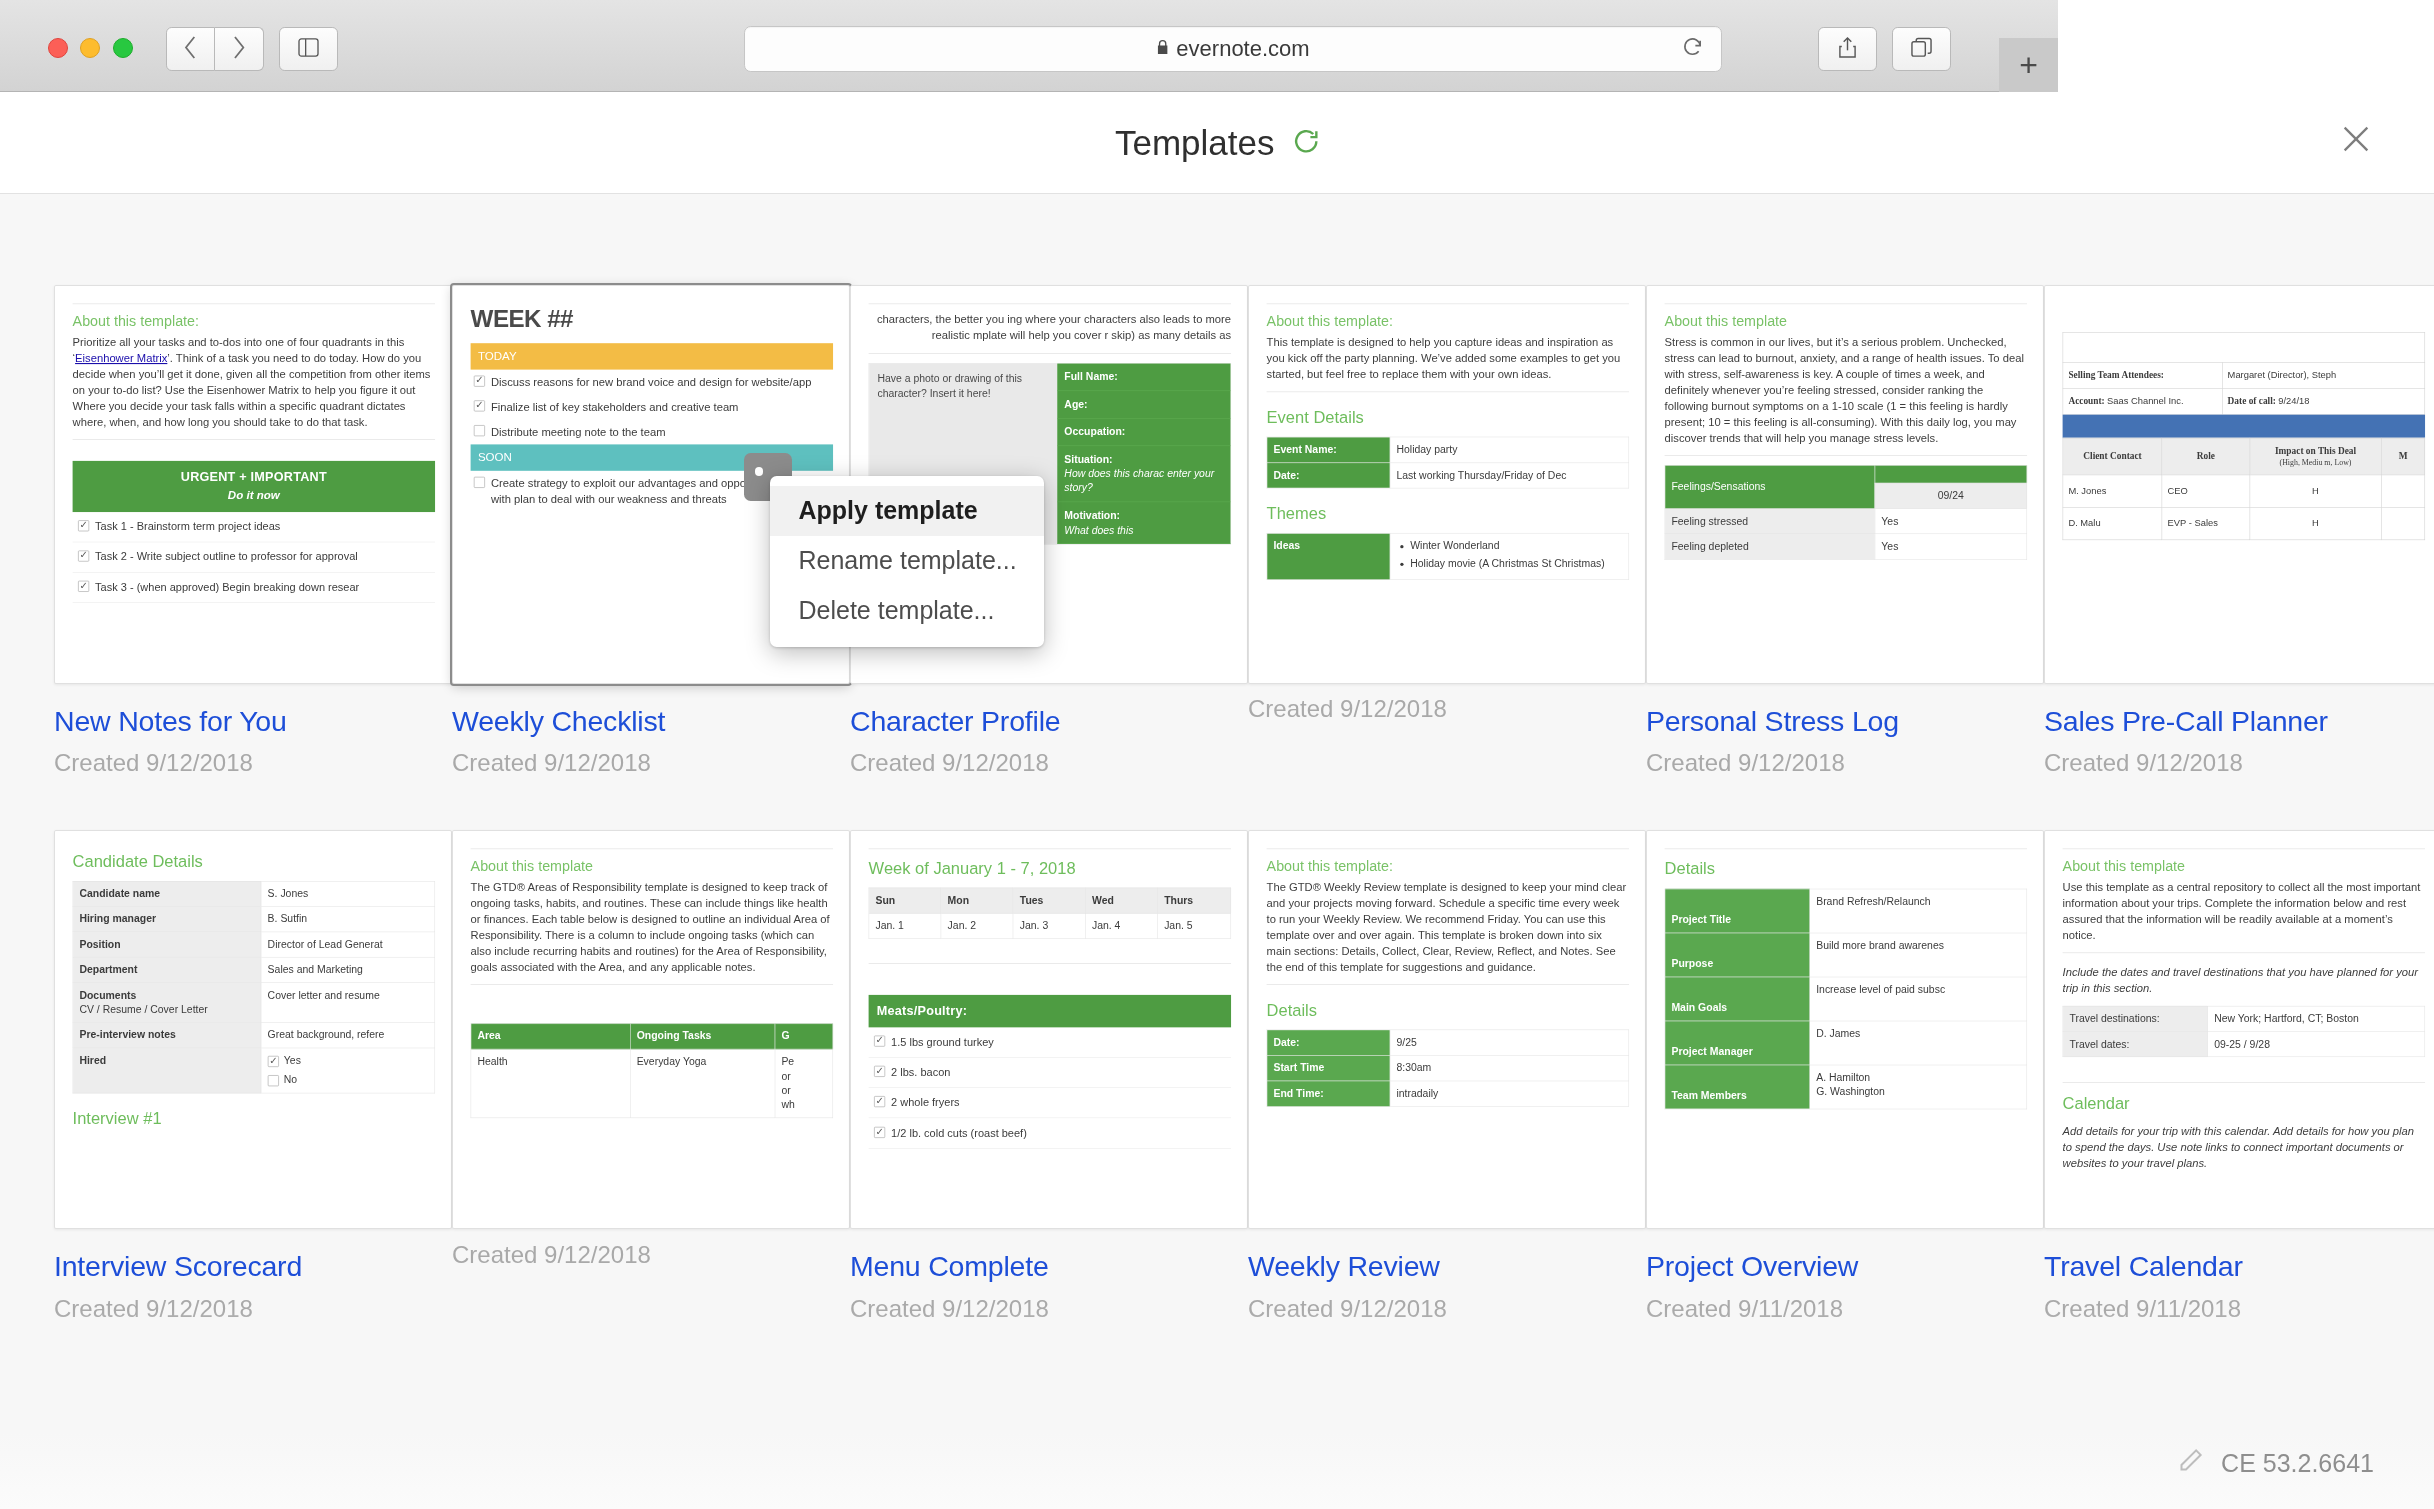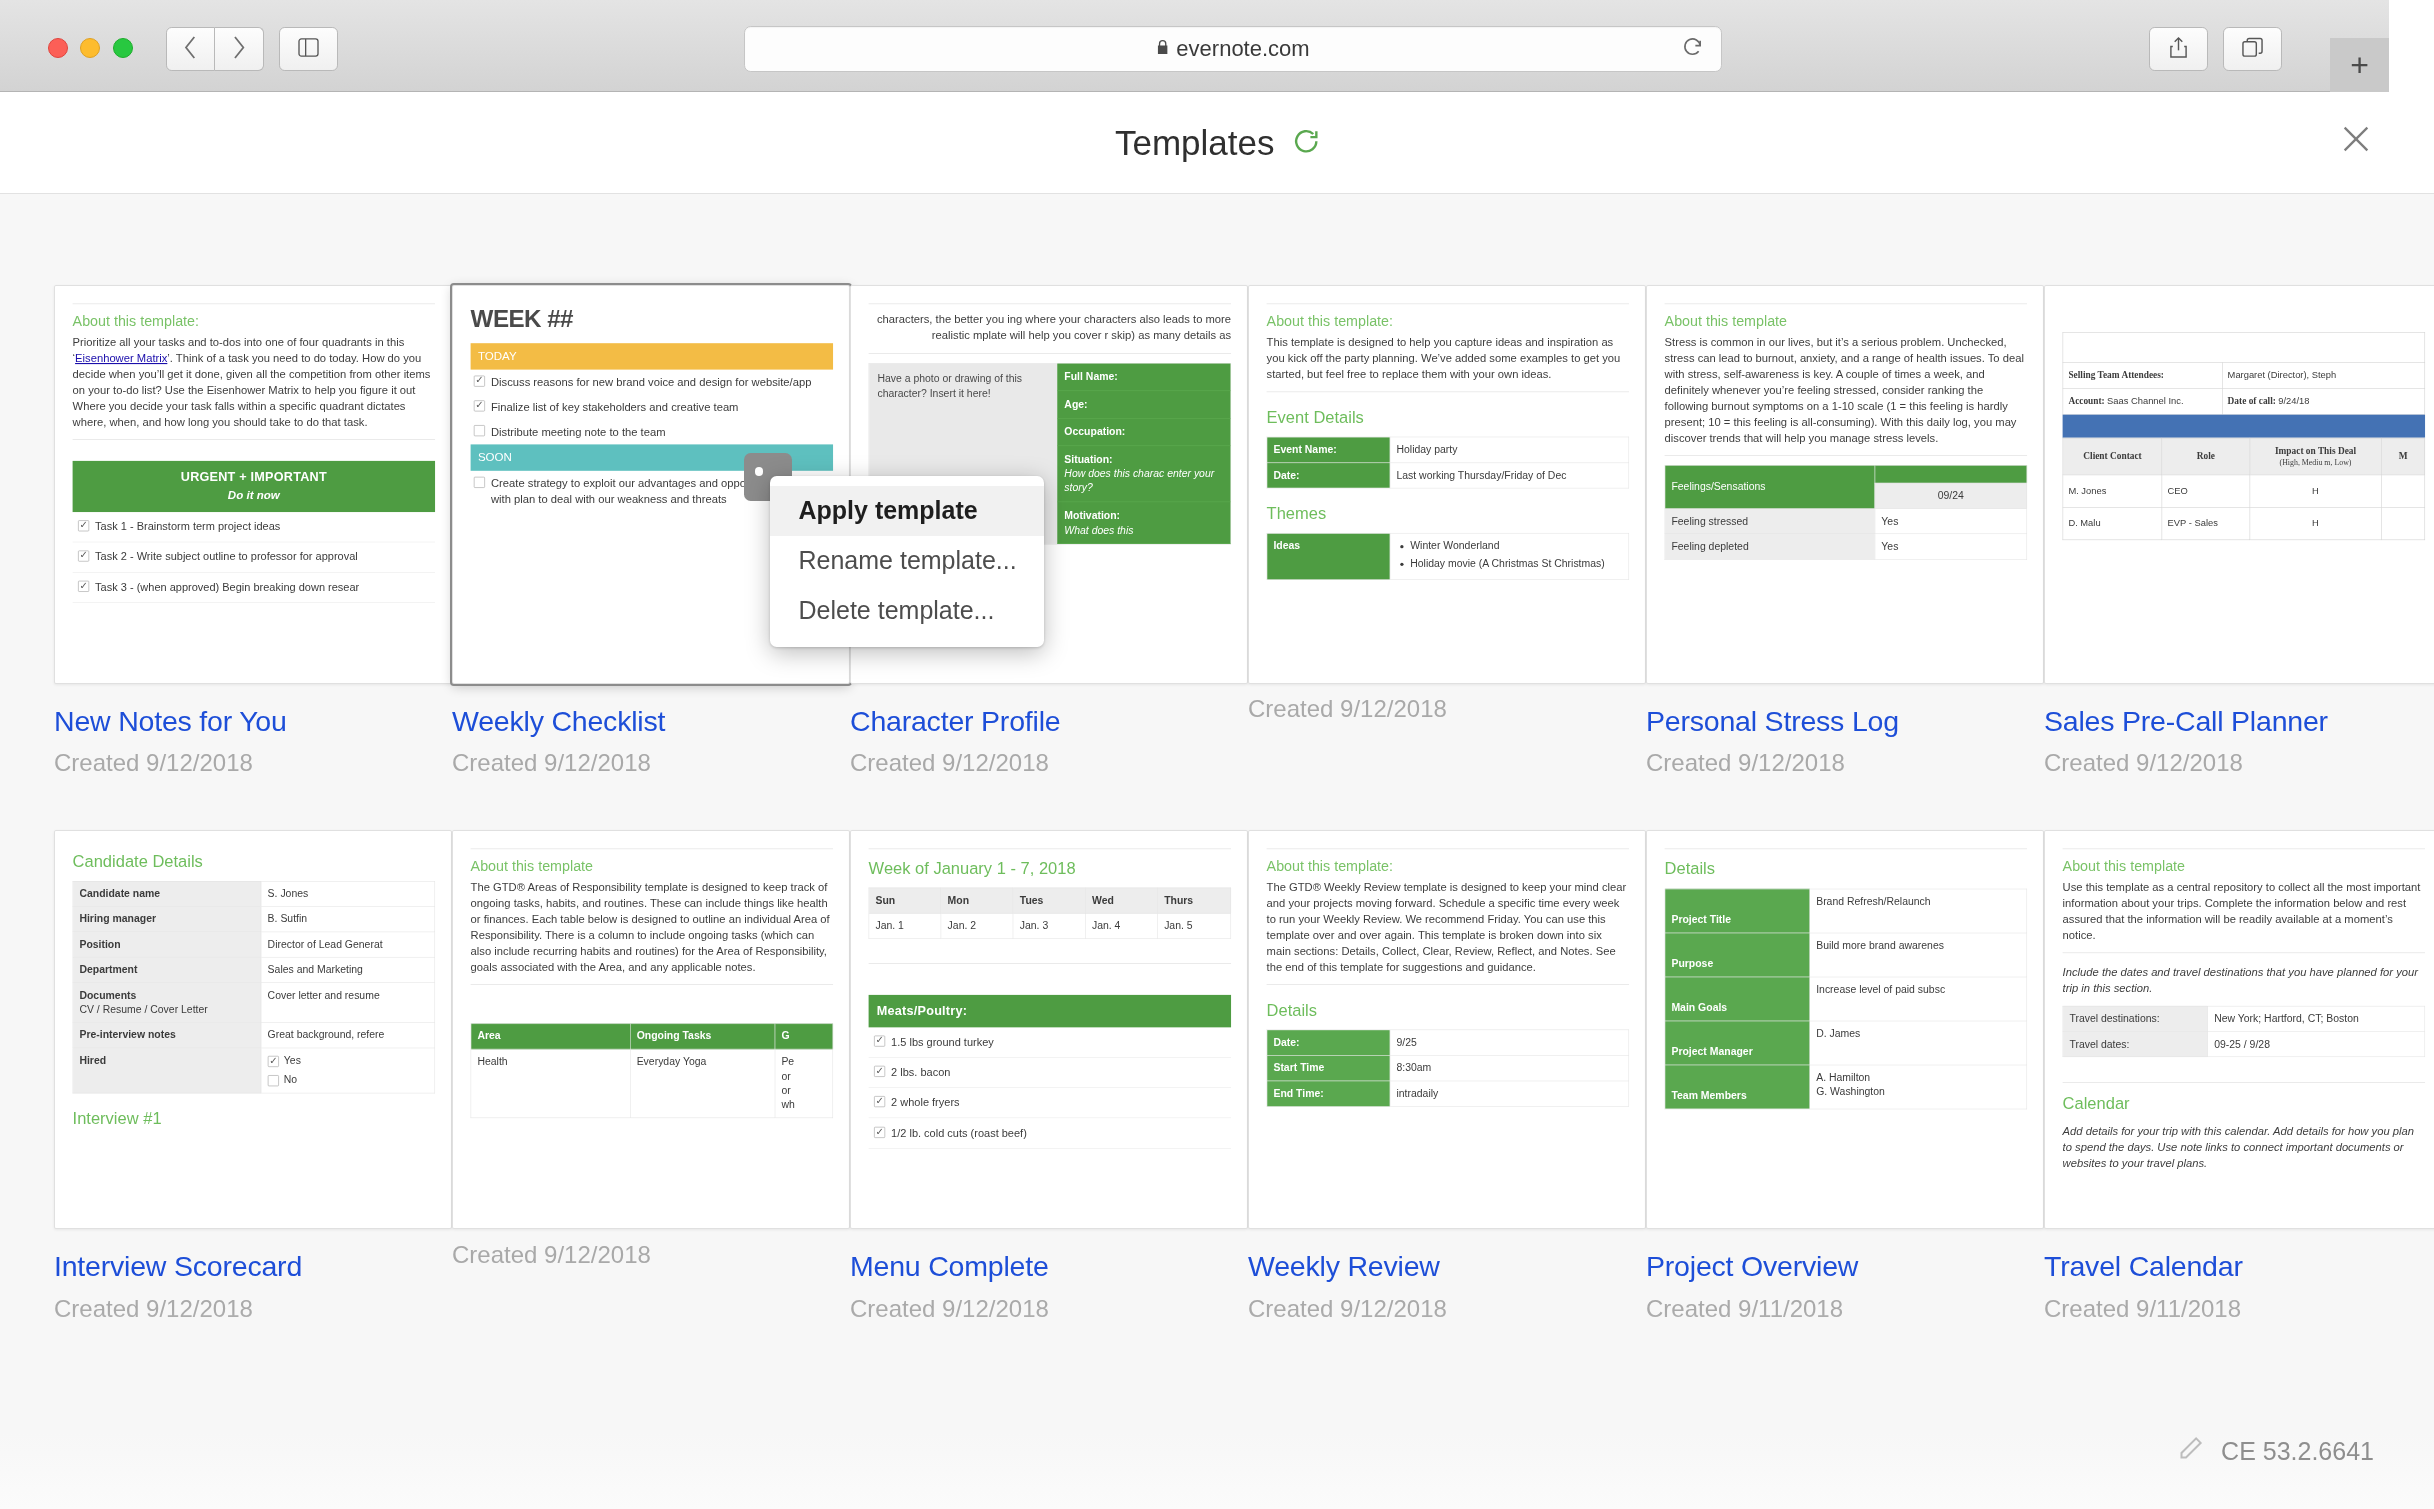--- a/index.html
+++ b/index.html
@@ -7,21 +7,21 @@
   html, body {
     width: 2435px; height: 1509px;
     font-family: "Liberation Sans", sans-serif;
     background: #ffffff;
     overflow: hidden;
   }
 
   
   .browser-chrome {
     position: absolute; top: 0; left: 0;
-    width: 2389px; height: 92px;
+    width: 2058px; height: 92px;
     background: linear-gradient(#e4e4e4, #d3d3d3);
     border-bottom: 1px solid #b4b4b4;
   }
   .traffic-lights { position: absolute; left: 48px; top: 38px; display: flex; gap: 12.4px; }
   .tl { width: 20px; height: 20px; border-radius: 50%; }
   .tl.red { background: #fc5f57; border: 1px solid #e0453e; }
   .tl.yellow { background: #fdbc2e; border: 1px solid #dfa123; }
   .tl.green { background: #28c840; border: 1px solid #1dad2b; }
 
   .nav-btns { position: absolute; left: 166px; top: 27px; display: flex; }
@@ -267,21 +267,21 @@
 
   
   .bottom-fade {
     position: absolute; left: 0; bottom: 0;
     width: 2435px; height: 200px;
     background: linear-gradient(rgba(247,247,247,0) 0%, #f7f7f7 62%, #fbfbfb 100%);
     z-index: 30; pointer-events: none;
   }
 
   .version-label {
-    position: absolute; right: 61px; bottom: 41px;
+    position: absolute; right: 61px; bottom: 29px;
     display: flex; align-items: center; gap: 17px;
     font-size: 25px; color: #8e8e8e;
     z-index: 40;
   }
   .pencil-icon { color: #bdbdbd; }
 
   .bullets { margin: 0; padding-left: 25px; font-size: 19px; }
   .bullets li { margin-bottom: 5.7px; }
 </style>
 </head>

